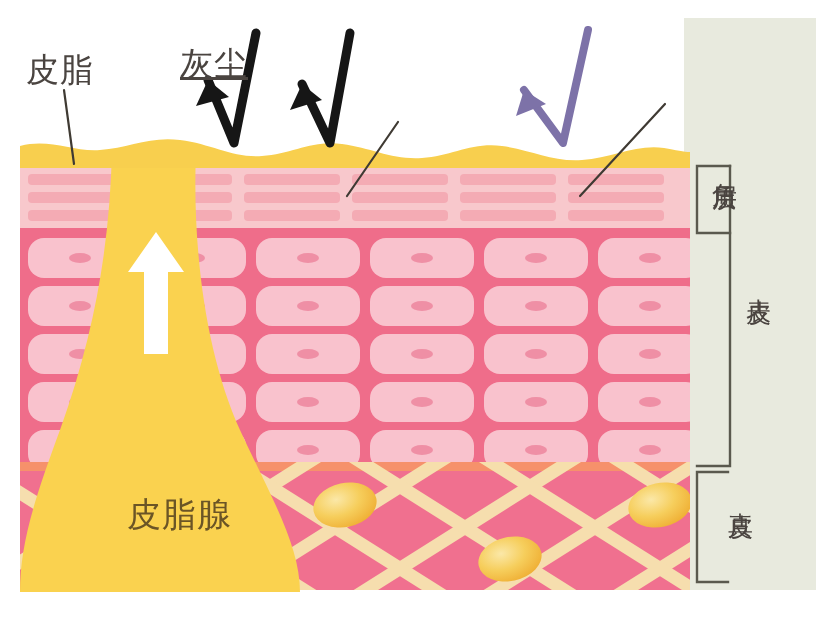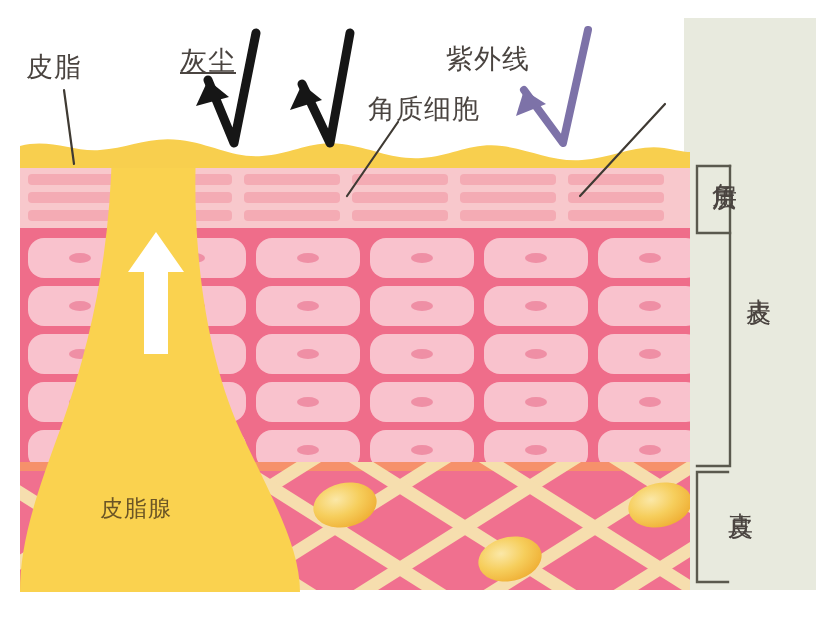--- a/index.html
+++ b/index.html
@@ -1,22 +1,22 @@
 <!DOCTYPE html>
 <html><head>
 <meta charset="utf-8">
 <style>
   html,body{margin:0;padding:0;background:#ffffff;}
   body{width:816px;height:625px;overflow:hidden;
        font-family:"DejaVu Sans","Liberation Sans",sans-serif;}
   #stage{position:relative;width:816px;height:625px;background:#ffffff;}
   #stage svg{position:absolute;left:0;top:0;}
-  .lbl{position:absolute;color:#4a4440;font-size:27px;letter-spacing:1px;
+  .lbl{position:absolute;color:#4a4440;font-size:33px;letter-spacing:1px;
        white-space:nowrap;line-height:1.08;font-family:"DejaVu Sans","Liberation Sans",sans-serif;}
-  .lbl-gland{color:#6b5526;font-size:23px;}
+  .lbl-gland{color:#6b5526;font-size:34px;margin-left:27px;}
   .lbl-v{writing-mode:vertical-rl;text-orientation:upright;line-height:1.0;font-size:25px;letter-spacing:2px;}
 </style>
 </head>
 <body>
 
 <div id="stage">
 
   <svg width="816" height="625" viewBox="0 0 816 625">
     <defs>
       <clipPath id="clipSC">
@@ -282,23 +282,21 @@
       <path d="M730,166 L730,466 L697,466"></path>
 
       <path d="M728,472 L697,472 L697,582 L728,582"></path>
     </g>
   </svg>
 
   <div class="lbl" style="left:26px;top:52px;">皮脂</div>
 
   <div class="lbl" style="left:180px;top:46px;text-decoration:underline;">灰尘</div>
 
-  <div class="lbl" style="left:368px;top:94px;">角质细胞</div>
-
-  <div class="lbl" style="left:446px;top:44px;">紫外线</div>
+
 
 
   <div class="lbl lbl-gland" style="left:100px;top:496px;">皮脂腺</div>
 
   <div class="lbl lbl-v" style="left:712px;top:163px;">角质层</div>
 
   <div class="lbl lbl-v" style="left:746px;top:278px;">表皮</div>
 
   <div class="lbl lbl-v" style="left:728px;top:492px;">真皮</div>
 

